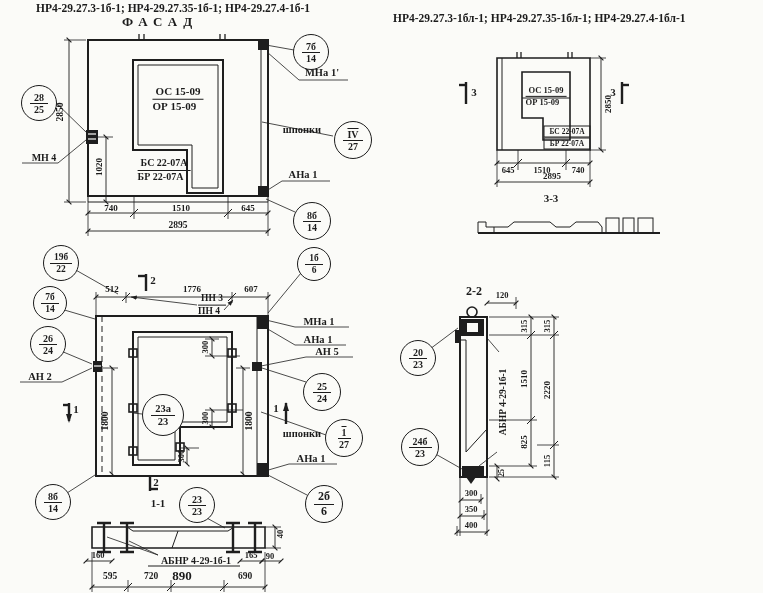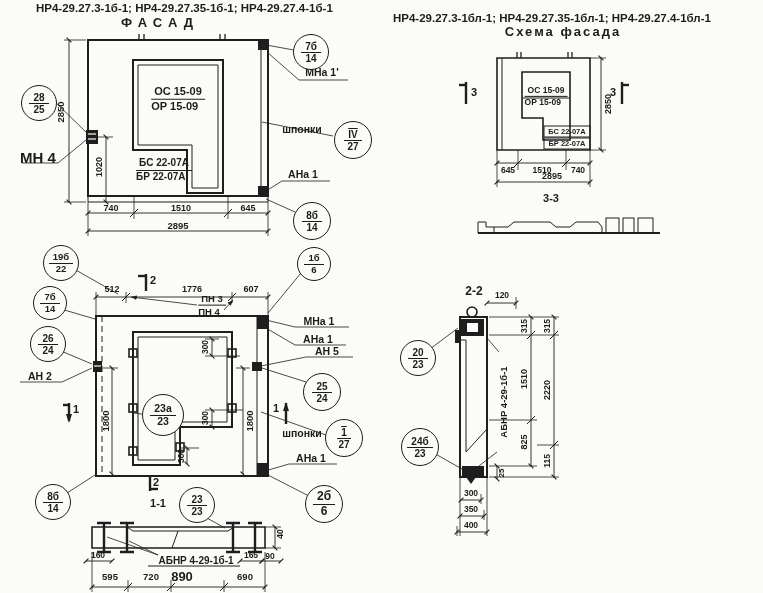--- a/index.html
+++ b/index.html
@@ -1,17 +1,17 @@
 <!DOCTYPE html>
 <html><head>
 <meta charset="utf-8">
 <style>
   html,body{margin:0;padding:0;background:#e8e8e4;}
   #stage{position:relative;width:763px;height:593px;background:#fbfbf8;overflow:hidden;
-         font-family:Liberation Sans, sans-serif;color:#1c1c1c;}
+         font-family:Liberation Serif, serif;color:#1c1c1c;}
   svg{position:absolute;left:0;top:0;}
   .t{position:absolute;font-weight:bold;white-space:nowrap;color:#1c1c1c;z-index:3;}
   .c{transform:translate(-50%,-50%);}
   .v{transform:translate(-50%,-50%) rotate(-90deg);}
   .co{position:absolute;border:1.7px solid #1c1c1c;border-radius:50%;background:#fbfbf8;
       display:flex;flex-direction:column;align-items:center;justify-content:center;
       font-weight:bold;line-height:1.1;z-index:4;}
   .ct{border-bottom:1.5px solid #1c1c1c;padding:0 4px;text-align:right;}
   .ct.ol{text-decoration:overline;}
   .frac{position:absolute;text-align:left;font-weight:bold;transform:translate(-50%,-50%);
@@ -257,37 +257,36 @@
   <line class="ext" x1="487" y1="477" x2="487" y2="536"></line>
   <line class="ext" x1="457" y1="526" x2="457" y2="536"></line>
   <line class="dim" x1="461" y1="500" x2="481" y2="500"></line>
   <line class="dim" x1="460" y1="516" x2="484" y2="516"></line>
   <line class="dim" x1="457" y1="532" x2="487" y2="532"></line>
 </svg>
 
 <div class="t" style="left:36px;top:2px;font-size:11.5px">НР4-29.27.3-1б-1; НР4-29.27.35-1б-1; НР4-29.27.4-1б-1</div>
 <div class="t c" style="left:160px;top:22px;font-size:13px;letter-spacing:6px">ФАСАД</div>
 <div class="t" style="left:393px;top:12px;font-size:11.5px">НР4-29.27.3-1бл-1; НР4-29.27.35-1бл-1; НР4-29.27.4-1бл-1</div>
-<div class="t c" style="left:563px;top:31px;font-size:13px;letter-spacing:2px">Схема фасада</div>
 
 <div class="frac" style="left:178px;top:99px;font-size:11px">
   <div class="ft">ОС 15-09</div>
   <div>ОР 15-09</div>
 </div>
 <div class="frac" style="left:164px;top:170px;font-size:10px">
   <div class="ft">БС 22-07А</div>
   <div>БР 22-07А</div>
 </div>
 <div class="t v" style="left:60px;top:112px;font-size:9.5px">2850</div>
 <div class="t v" style="left:99px;top:167px;font-size:9px">1020</div>
 <div class="t c" style="left:111px;top:208px;font-size:9px">740</div>
 <div class="t c" style="left:181px;top:208px;font-size:9px">1510</div>
 <div class="t c" style="left:248px;top:208px;font-size:9px">645</div>
 <div class="t c" style="left:178px;top:225px;font-size:9.5px">2895</div>
-<div class="t c" style="left:38px;top:157px;font-size:15px">МН 4</div>
+<div class="t c" style="left:44px;top:157px;font-size:10px">МН 4</div>
 <div class="t c" style="left:322px;top:72px;font-size:10.5px">МНа 1'</div>
 <div class="t c" style="left:302px;top:129px;font-size:10.5px">шпонки</div>
 <div class="t c" style="left:303px;top:174px;font-size:10.5px">АНа 1</div>
 <div class="co" style="left:21px;top:85px;width:34px;height:34px;font-size:10px">
   <div class="ct">28</div>
   <div>25</div>
 </div>
 <div class="co" style="left:293px;top:34px;width:34px;height:34px;font-size:10px">
   <div class="ct">7б</div>
   <div>14</div>

